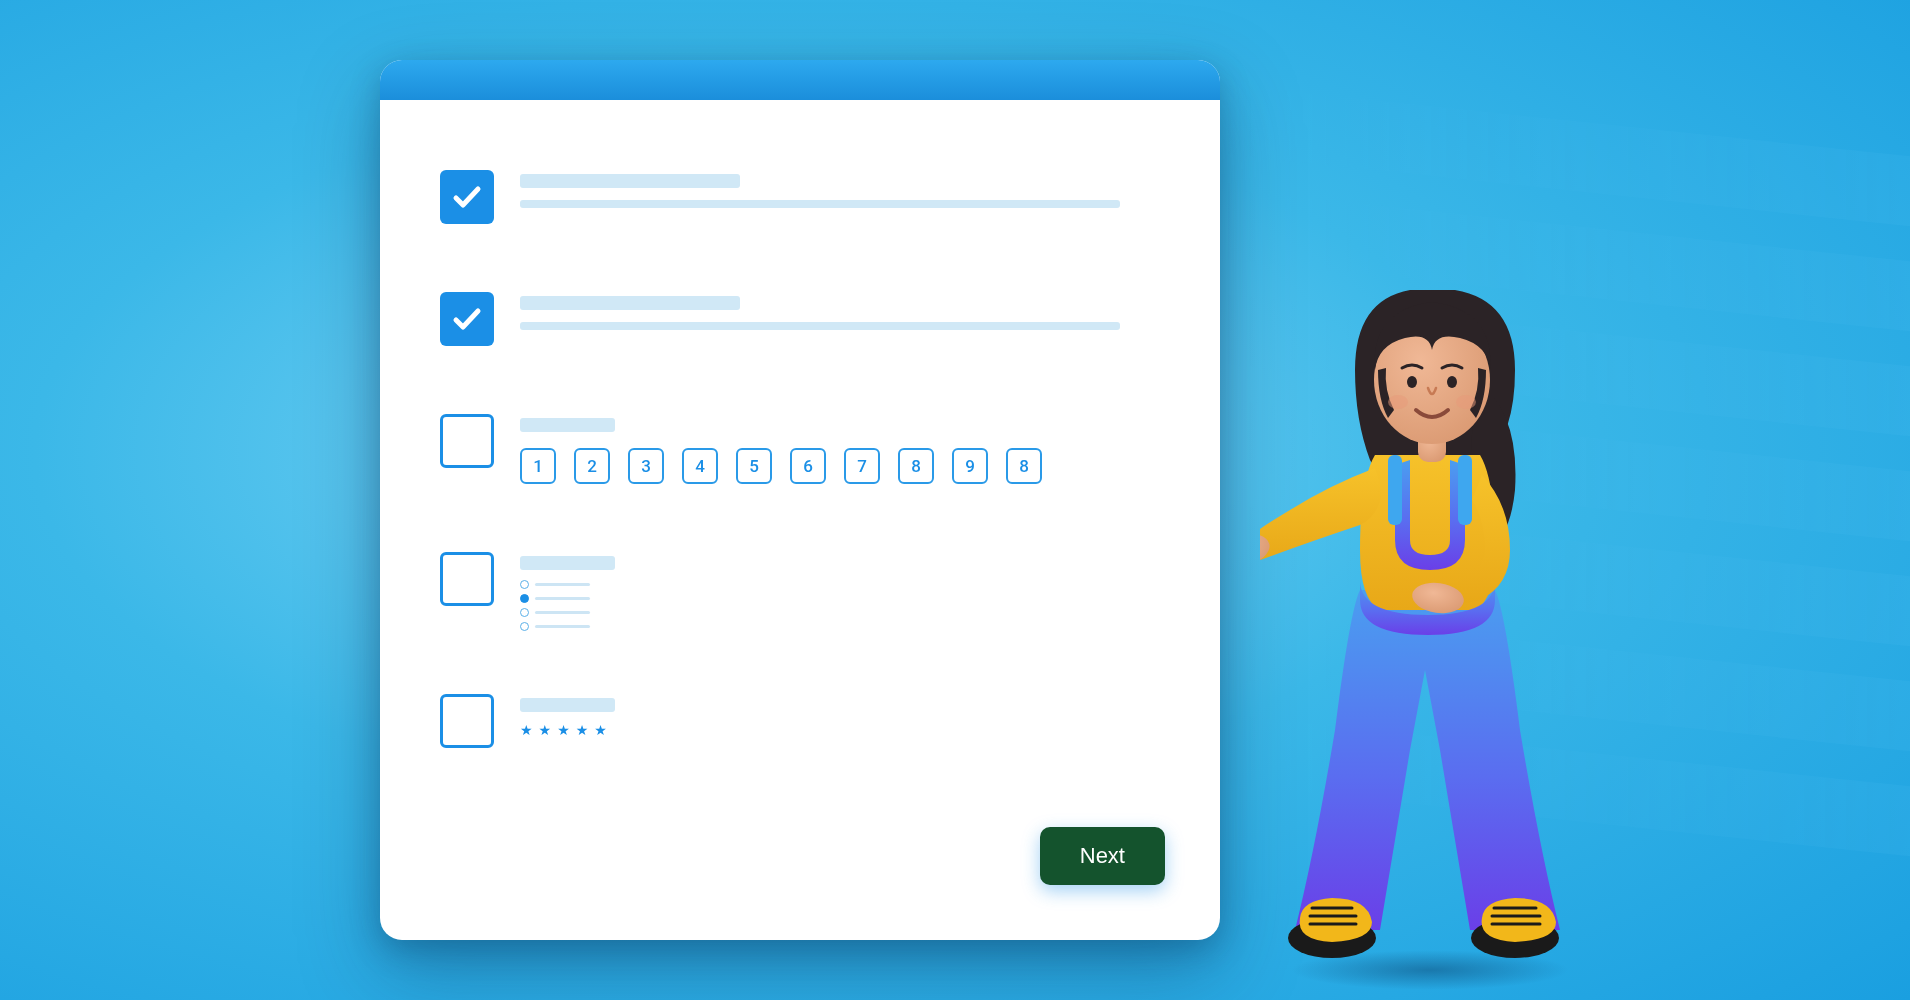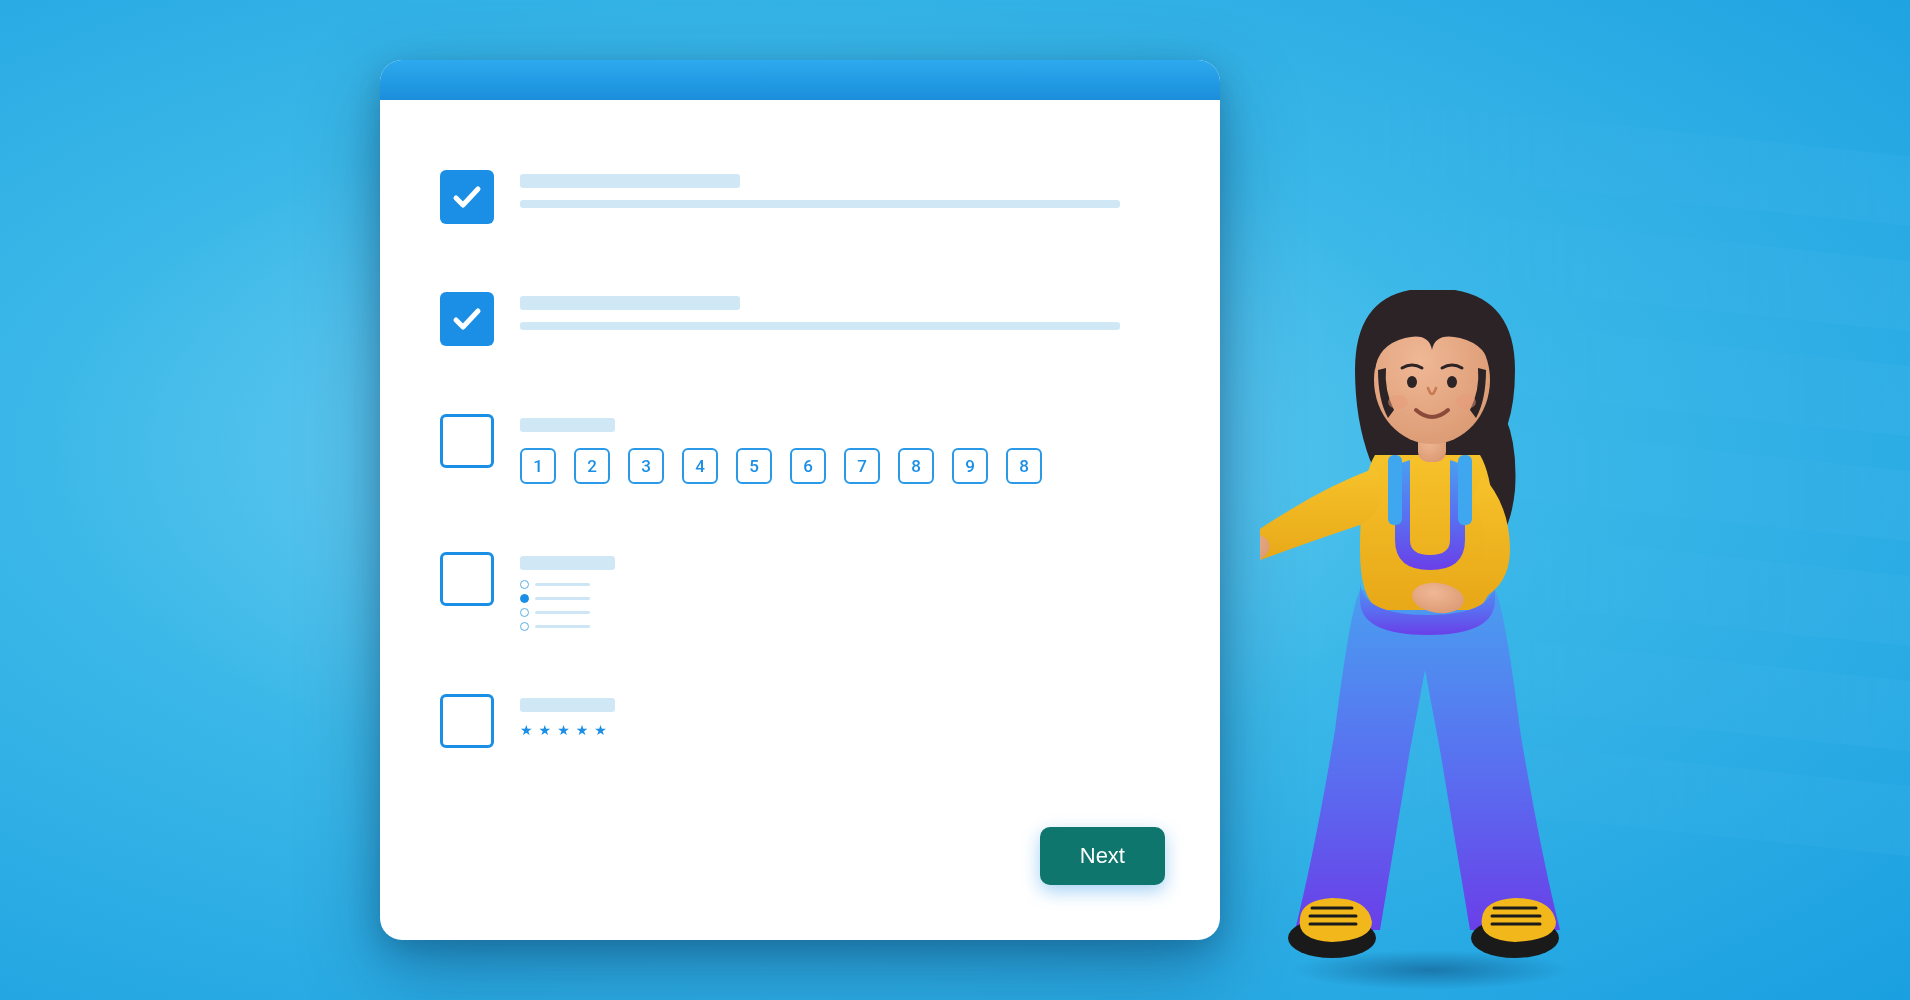--- a/index.html
+++ b/index.html
@@ -139,21 +139,21 @@
     gap: 4px;
     margin-top: 8px;
     color: #1b8fe6;
     font-size: 14px;
     letter-spacing: 2px;
   }
   .next-btn {
     position: absolute;
     right: 55px;
     bottom: 55px;
-    background: #0f766e;
+    background: #14532d;
     color: #fff;
     border: none;
     padding: 16px 40px;
     border-radius: 10px;
     font-size: 22px;
     font-weight: 500;
     box-shadow: 0 6px 18px rgba(27,143,230,0.4);
     cursor: pointer;
   }
   .figure {

